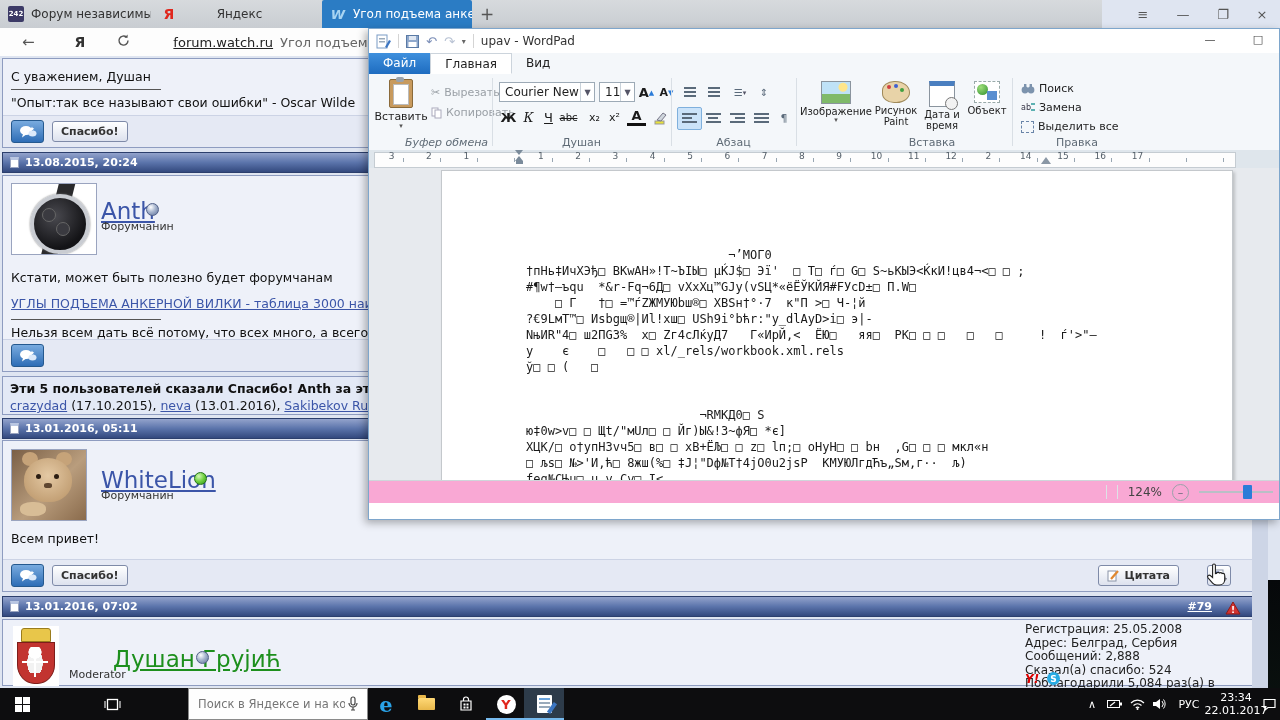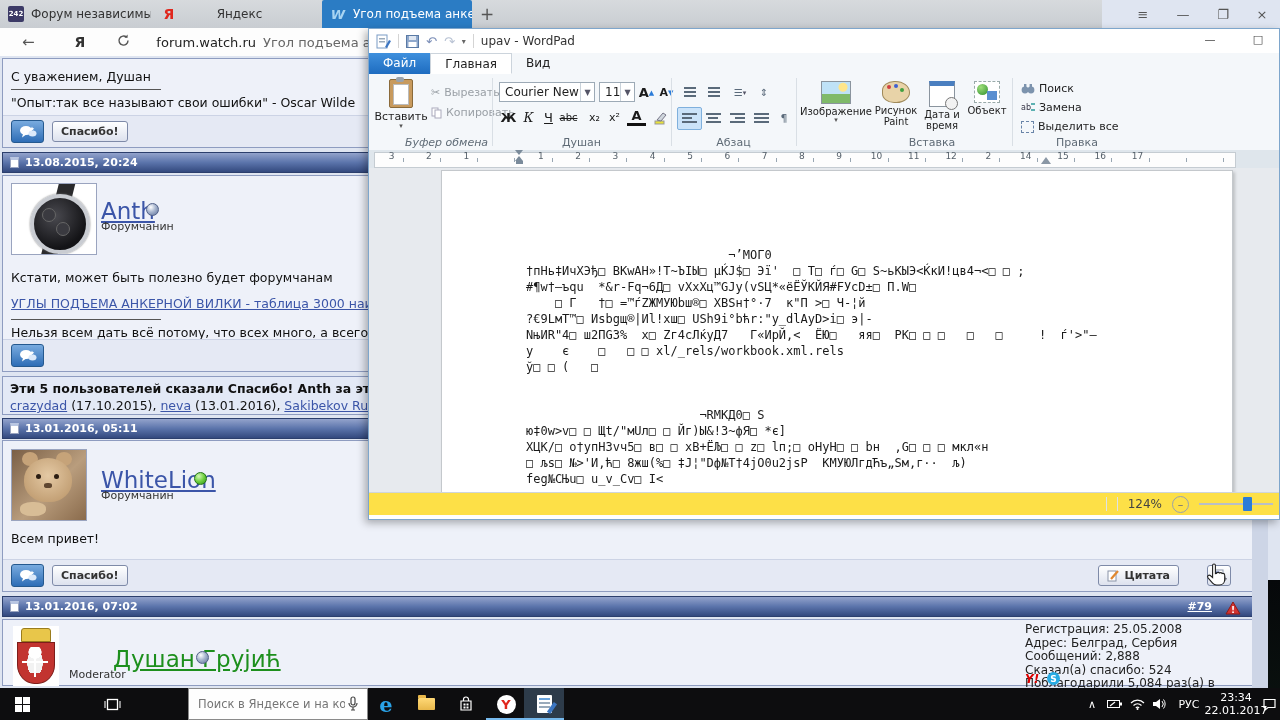--- a/index.html
+++ b/index.html
@@ -18,21 +18,21 @@
   .favW{color:#a8d4f2;font-size:13px;font-weight:bold;font-style:italic;}
   .newtab{position:absolute;left:476px;top:4px;width:22px;height:20px;color:#555;
     font-size:17px;text-align:center;line-height:20px;}
   .winctl{position:absolute;top:0;height:28px;width:36px;display:flex;align-items:center;
     justify-content:center;color:#555;font-size:13px;}
   #addrbar{position:absolute;left:0;top:28px;width:1280px;height:28px;background:#fdfdfd;
     border-bottom:1px solid #e2e2e2;display:flex;align-items:center;font-size:13px;}
   .addr-ic{color:#555;margin-left:22px;font-size:15px;}
   #addr-logo{color:#333;font-weight:bold;margin-left:40px;font-size:14px;}
   #addr-refresh{margin-left:32px;}
-  #addr-url{margin-left:26px;color:#222;}
+  #addr-url{margin-left:43px;color:#222;text-decoration:underline;}
   #addr-title{color:#666;margin-left:7px;white-space:nowrap;}
   
   #forum{position:absolute;left:0;top:56px;width:1280px;height:632px;background:#dfe5f1;overflow:hidden;}
   .fbox{position:absolute;left:2px;width:1252px;background:#eef1f9;border:1px solid #8e9cc0;box-sizing:border-box;}
   .catbar{position:absolute;left:2px;width:1252px;height:21px;box-sizing:border-box;
     background:linear-gradient(#93a3cc 0%,#5b74ab 50%,#33497e 100%);
     border:1px solid #2c3f6d;color:#fff;font-size:11px;font-weight:bold;
     display:flex;align-items:center;gap:6px;padding:0 7px;}
   .docic{width:9px;height:11px;background:#fff;border:1px solid #9aa4c0;box-sizing:border-box;
     border-top:3px solid #b9c6e2;}
@@ -141,21 +141,21 @@
   .rmark .t{top:0;border-top:5px solid #7a8a9a;}
   .rmark .b{bottom:3px;border-bottom:5px solid #7a8a9a;}
   .rmark .s{position:absolute;bottom:0;left:1px;width:7px;height:3px;background:#7a8a9a;}
   .rmark2{position:absolute;left:672px;top:7px;border-left:5px solid transparent;border-right:5px solid transparent;
     border-bottom:7px solid #8a97a5;}
   #wp-doc{position:absolute;left:0;top:139px;right:0;height:331px;background:#e7eaee;overflow:hidden;}
   #wp-page{position:absolute;left:72px;top:2px;width:790px;height:400px;background:#fff;
     border:1px solid #c4c8cc;box-shadow:2px 2px 3px rgba(0,0,0,.18);}
   #wp-text{margin:76px 0 0 84px;font-family:"DejaVu Sans Mono",monospace;font-size:12px;
     line-height:16px;color:#1a1a1a;white-space:pre;}
-  #wp-status{position:absolute;left:0;bottom:4px;right:0;height:22px;border-top:1px solid #cfd5da;background:#fde047;
+  #wp-status{position:absolute;left:0;bottom:16px;right:0;height:22px;border-top:1px solid #cfd5da;background:#f9a8d4;
     display:flex;align-items:center;justify-content:flex-end;gap:10px;font-size:12px;color:#444;padding-right:6px;}
   .zoomtrack{width:74px;height:2px;background:#b9bfc6;position:relative;}
   .zoomthumb{position:absolute;left:44px;top:-6px;width:9px;height:14px;background:#2b7cd8;border-radius:1px;}
   .zminus{width:15px;height:15px;border:1px solid #9aa2aa;border-radius:50%;color:#667;
     display:flex;align-items:center;justify-content:center;font-size:11px;line-height:1;}
   .ssep{width:1px;height:14px;background:#dde2e6;}
   
   #taskbar{position:absolute;left:0;top:688px;width:1280px;height:32px;background:#0d0d0f;z-index:80;}
   .tbitem{position:absolute;top:0;height:32px;display:flex;align-items:center;justify-content:center;}
   #tb-search{position:absolute;left:188px;top:0;width:180px;height:32px;background:#fefefe;

